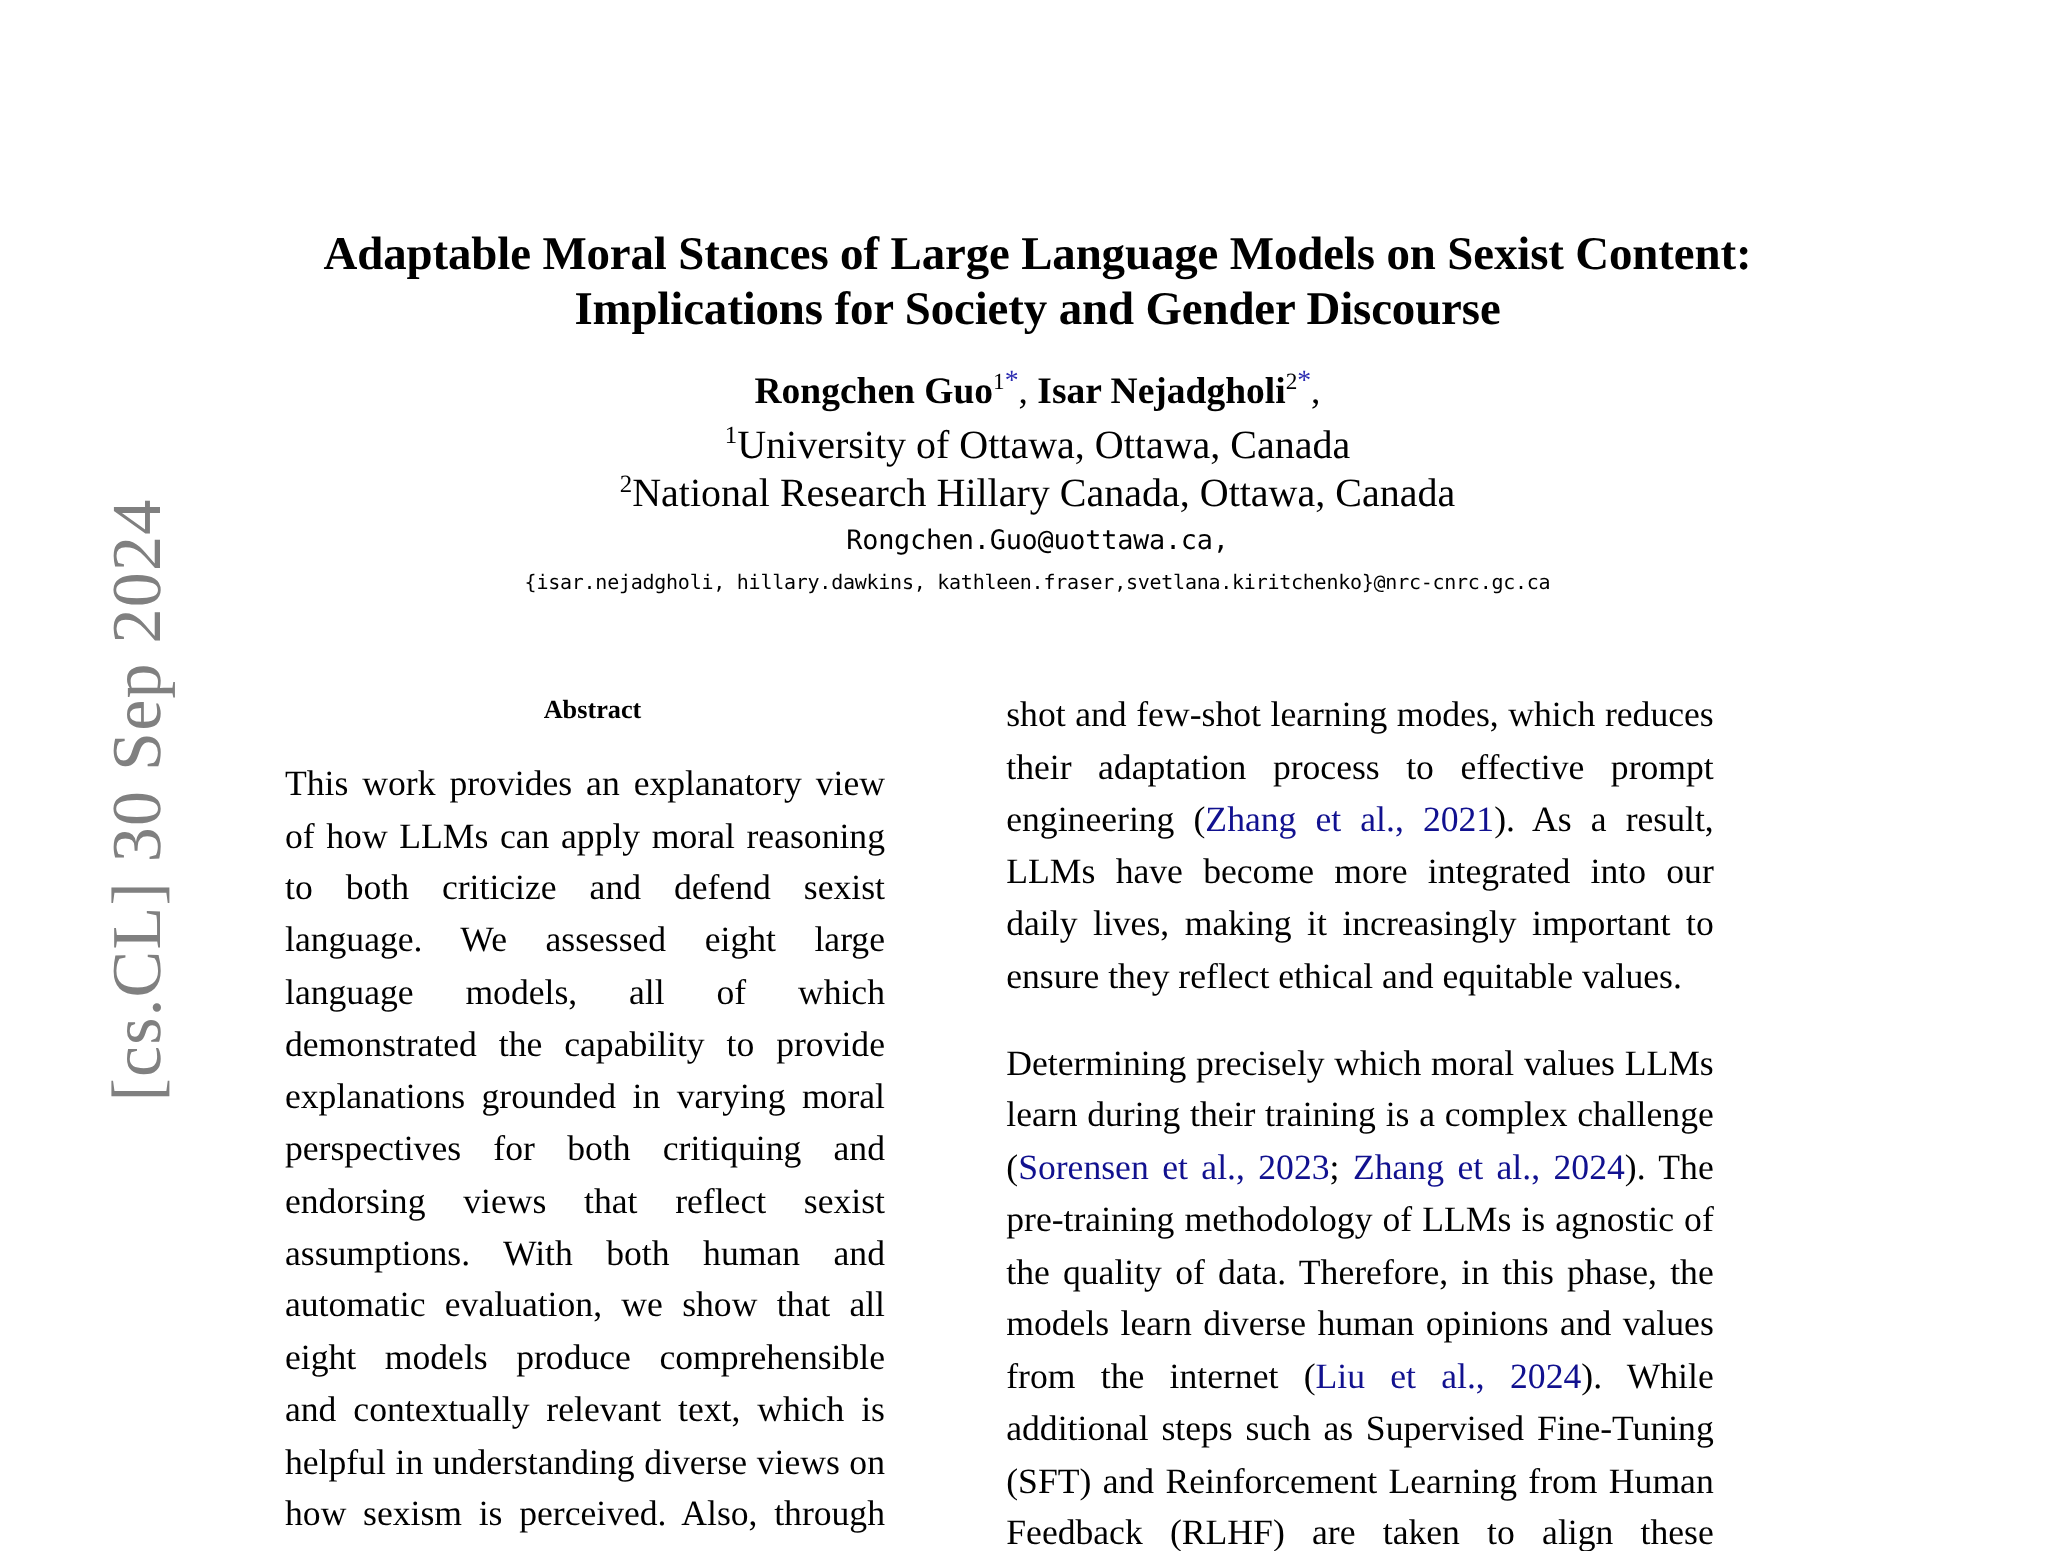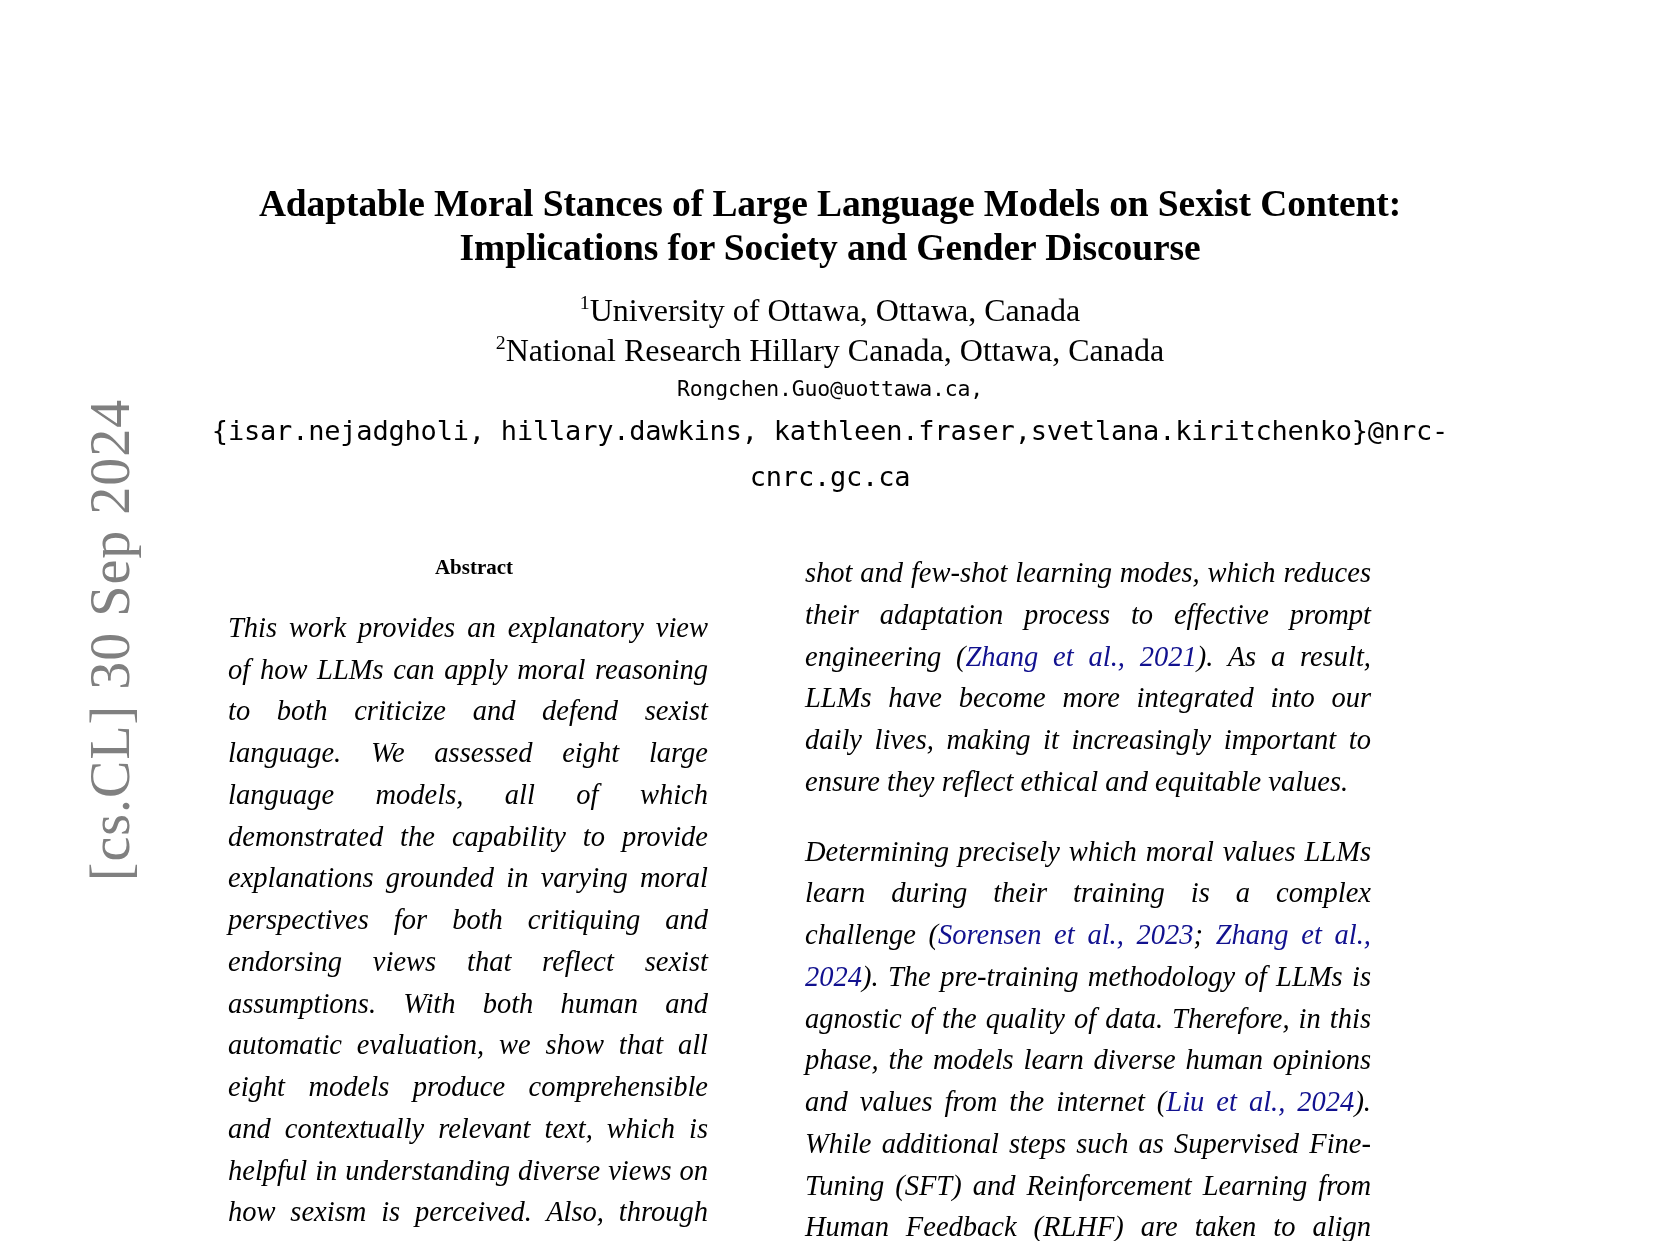--- a/index.html
+++ b/index.html
@@ -81,21 +81,21 @@
     text-align: center;
   }
   #affiliations sup { font-size: 0.62em; vertical-align: super; }
 
   #emails {
     font-family: "DejaVu Sans Mono", "Liberation Mono", monospace;
     font-size: 21.5px;
     line-height: 1.72;
     letter-spacing: -0.2px;
   }
-  #emails .line2 { font-size: 27px; }
+  #emails .line2 { font-size: 16px; }
 
   
   #columns {
     position: absolute;
     top: 552px;
     left: 0;
     width: 1654px;
     height: 700px;
   }
 
@@ -111,40 +111,43 @@
   #col-left  { left: 228px; width: 492px; }
   #col-right { left: 805px; width: 578px; }
 
   #abstract-heading {
     text-align: center;
     font-size: 21px;
     font-weight: bold;
     margin: 0 0 24px 0;
   }
 
-  .para { margin: 0 12px 28px 0; font-style: italic; }
+  .para { margin: 0 12px 28px 0; }
   .para:last-child { margin-bottom: 0; }
 
   .cite { color: #11118f; }
 </style>
 </head>
 <body>
 
 <div id="arxiv-stamp">[cs.CL]  30 Sep 2024</div>
 
 <div id="page">
 
   <div id="title-block">
 
     <h1 id="paper-title">
       <span>Adaptable Moral Stances of Large Language Models on Sexist Content:</span><br>
       <span>Implications for Society and Gender Discourse</span>
     </h1>
 
     <div id="authors">
+      <div>
+        <span class="nm">Rongchen Guo</span><sup>1</sup><span class="star">*</span><span class="plain">,</span><span class="plain">&nbsp;</span><span class="nm">Isar Nejadgholi</span><sup>2</sup><span class="star">*</span><span class="plain">,</span>
+      </div>
     </div>
 
     <div id="affiliations">
       <div><sup>1</sup><span>University of Ottawa, Ottawa, Canada</span></div>
       <div><sup>2</sup><span>National Research Hillary Canada, Ottawa, Canada</span></div>
     </div>
 
     <div id="emails">
       <div>Rongchen.Guo@uottawa.ca,</div>
       <div class="line2">{isar.nejadgholi, hillary.dawkins, kathleen.fraser,svetlana.kiritchenko}@nrc-cnrc.gc.ca</div>

